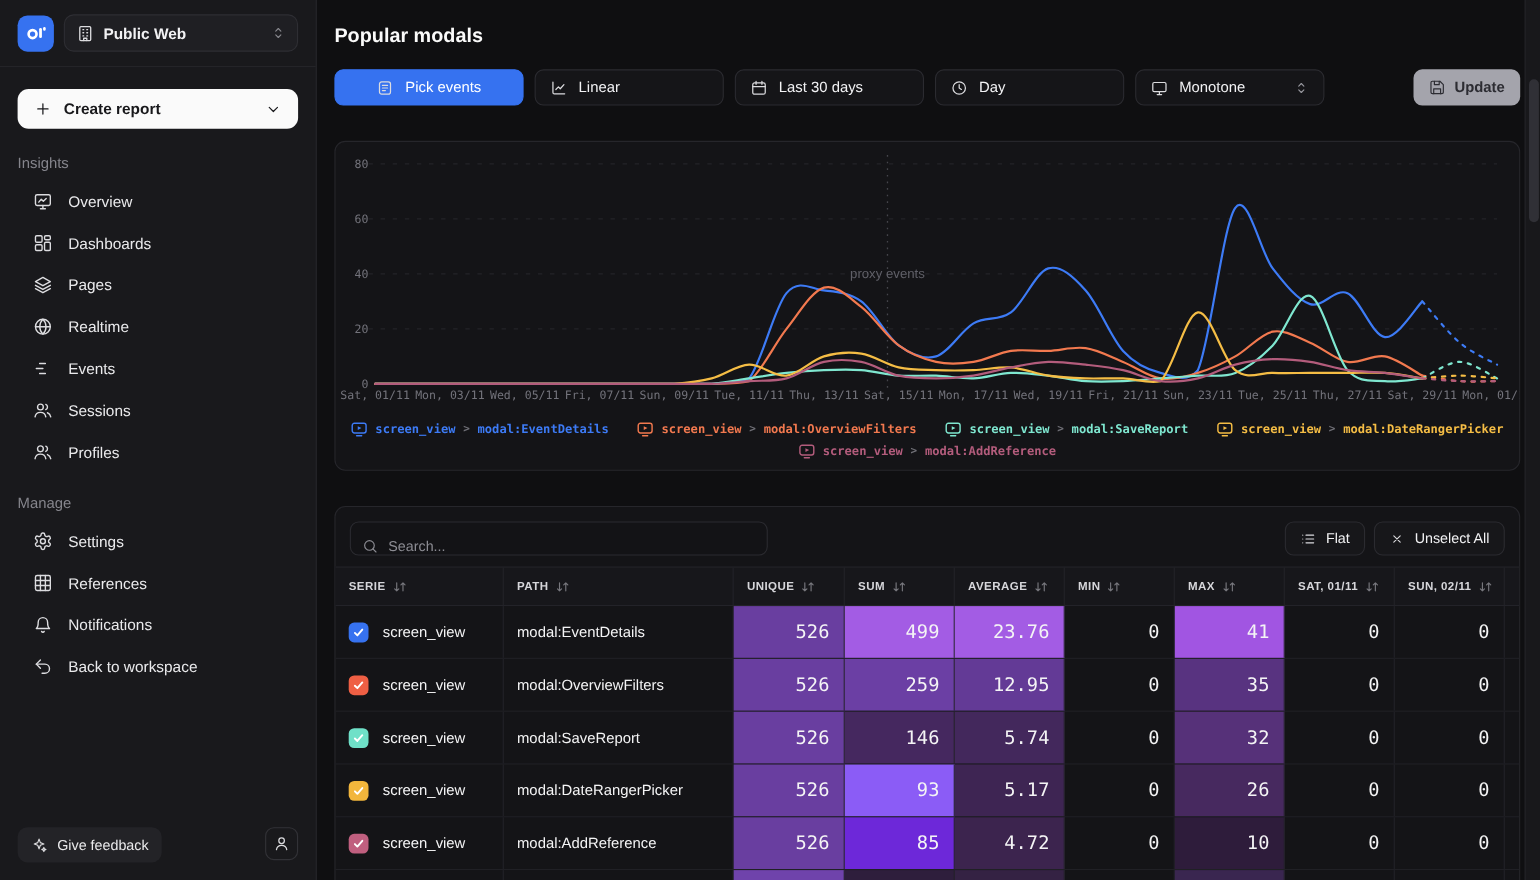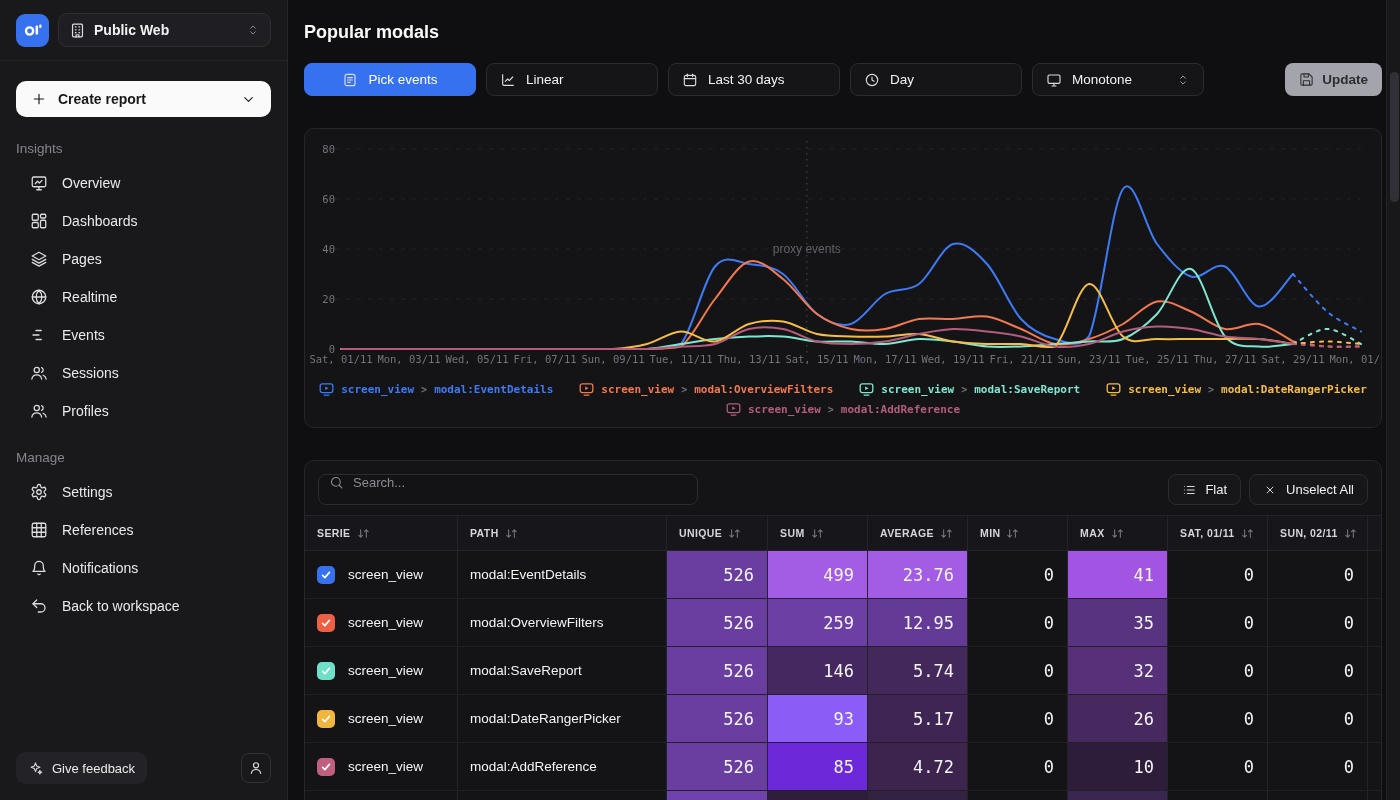--- a/index.html
+++ b/index.html
@@ -14,21 +14,21 @@
   .ws-select { flex:1; height:34px; background:#1f1f23; border:1px solid #2e2e33; border-radius:9px; display:flex; align-items:center; gap:8px; padding:0 10px; cursor:pointer; }
   .ws-name { font-size:14px; font-weight:600; color:#f2f2f4; }
   .ws-chev { margin-left:auto; color:#8a8a90; display:flex; }
   .icon-span { display:flex; align-items:center; color:#dcdcdf; }
   .create-btn { margin:20px 16px 0; height:36px; background:#fafafa; color:#18181b; border-radius:10px; display:flex; align-items:center; padding:0 15px; gap:11px; font-size:14px; font-weight:600; }
   .create-btn .icon-span { color:#18181b; }
   .cb-chev { margin-left:auto; }
   .nav-area { padding:4px 16px; flex:1; overflow:hidden; }
   .nav-label { color:#85858c; font-size:13.5px; margin:20px 0 8px; }
   .nav-item { display:flex; align-items:center; gap:14px; padding:10px 14px; font-size:14px; color:#eaeaec; border-radius:8px; cursor:pointer; }
-  .sb-footer { padding:0 16px 16px; display:flex; align-items:center; justify-content:space-between; }
+  .sb-footer { padding:0 16px 16px; display:flex; justify-content:space-between; }
   .feedback-btn { height:32px; background:#232327; border-radius:9px; display:flex; align-items:center; gap:9px; padding:0 12px; font-size:13px; font-weight:500; color:#eaeaec; }
   .user-btn { width:30px; height:30px; border:1px solid #323237; border-radius:8px; display:flex; align-items:center; justify-content:center; color:#d8d8dc; }
 
   
   .main { flex:1; min-width:0; padding:14px 0 0 16px; }
   .page-title { font-size:18px; font-weight:700; color:#fafafa; margin:8px 0 20px; }
   .toolbar { display:flex; gap:10px; margin-bottom:32px; width:1078px; }
   .tbtn { height:33px; border-radius:8px; background:#151518; border:1px solid #2b2b30; display:flex; align-items:center; gap:10px; padding:0 13px; font-size:13.5px; color:#f2f2f4; font-weight:500; white-space:nowrap;text-align:center; }
   .tbtn.fixed { width:172px; }
   .tbtn.primary { background:#3672f0; border-color:#3672f0; color:#fff; justify-content:center; }
@@ -38,21 +38,21 @@
 
   .chart-card { width:1078px; height:300px; background:#141417; border:1px solid #26262b; border-radius:10px; margin-bottom:32px; overflow:hidden; }
   .tick { font:10.5px "DejaVu Sans Mono",monospace; fill:#73737b; }
   .anno { font:12px "Liberation Sans",sans-serif; fill:#606068; }
   .legend-row { display:flex; justify-content:center; gap:26px; height:20px; align-items:center; font-family:"DejaVu Sans Mono",monospace; font-size:11px; font-weight:bold; }
   .legend-item { display:flex; align-items:center; gap:7px; cursor:pointer; }
   .legend-sep { color:#6f6f76; font-size:10px; }
 
   .table-card { width:1078px; background:#141417; border:1px solid #26262b; border-radius:10px 10px 0 0; padding-top:13px; --cols:153px 209px 101px 100px 100px 100px 100px 100px 100px 1fr; }
   .table-top { display:flex; padding:0 13px; margin-bottom:10px; align-items:center; }
-  .search-box { width:380px; height:31px; border:1px solid #2b2b30; border-radius:8px; display:flex; align-items:flex-start; gap:9px; padding:0 10px; color:#8c8c93; background:#131316; }
+  .search-box { width:380px; height:31px; border:1px solid #2b2b30; border-radius:8px; display:flex; align-items:flex-end; gap:9px; padding:0 10px; color:#8c8c93; background:#131316; }
   .search-box input { background:transparent; border:0; outline:0; color:#ececef; font-size:13px; width:100%; font-family:inherit; }
   .search-box input::placeholder { color:#8c8c93; }
   .table-top-right { margin-left:auto; display:flex; gap:8px; }
   .sm-btn { height:31px; border:1px solid #2b2b30; border-radius:8px; background:#17171a; display:flex; align-items:center; gap:9px; padding:0 13px; font-size:13px; font-weight:500; color:#f2f2f4; }
   .t-head { display:grid; grid-template-columns:var(--cols); height:36px; border-top:1px solid #232329; border-bottom:1px solid #232329; background:#17171b; }
   .th { display:flex; align-items:center; gap:6px; padding:0 12px; font-size:10.5px; font-weight:700; color:#d6d6da; letter-spacing:.4px; border-right:1px solid #232329; white-space:nowrap; cursor:pointer; }
   .th .sort { color:#77777d; display:flex; }
   .th.stub, .td.stub { border-right:0; padding:0; }
   .tr { display:grid; grid-template-columns:var(--cols); height:48px; border-bottom:1px solid #202025; }
   .td { border-right:1px solid #232329; display:flex; align-items:center; padding:0 12px; font-size:13.5px; color:#f4f4f5; }

